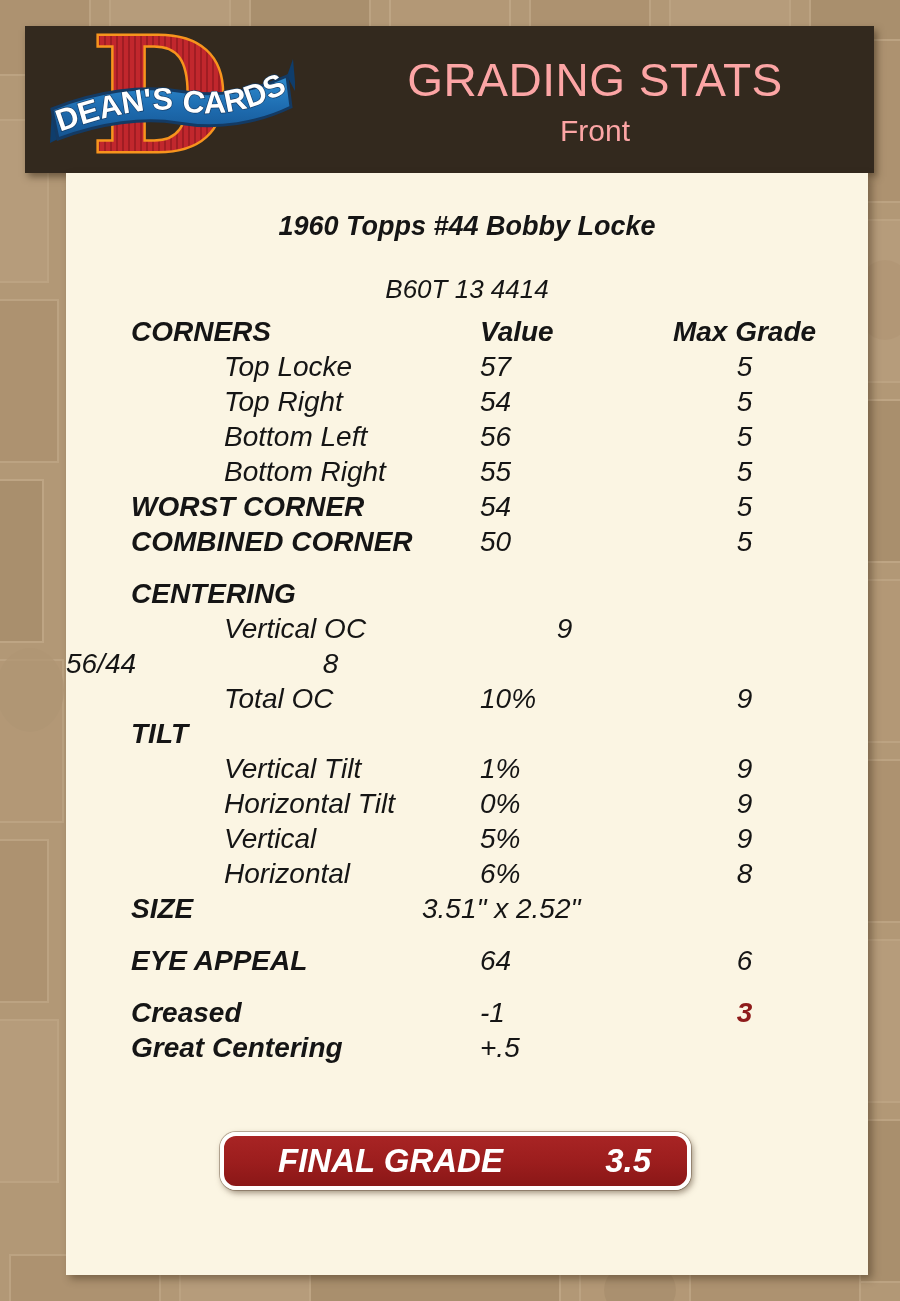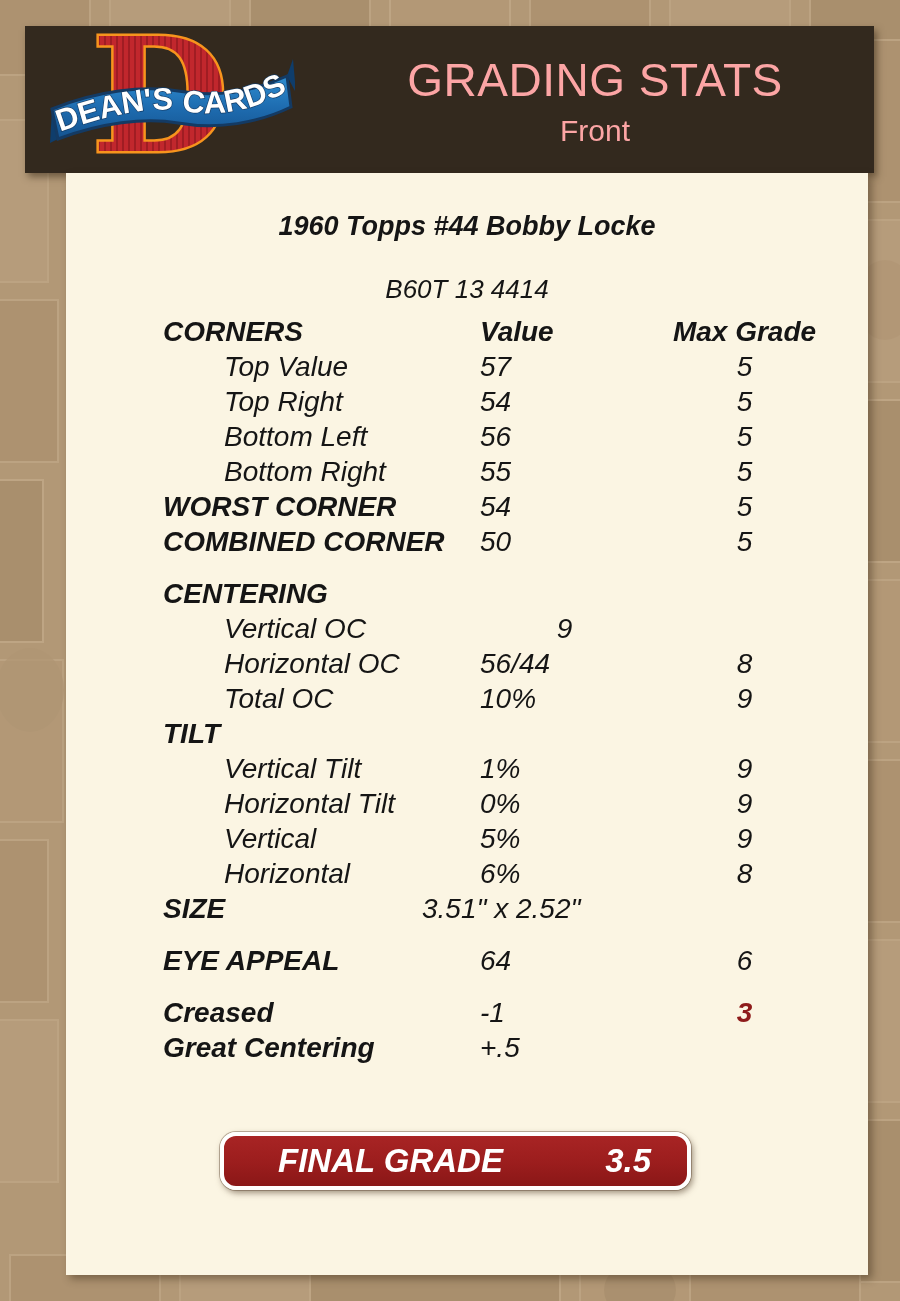--- a/index.html
+++ b/index.html
@@ -41,21 +41,21 @@
   }
   .card-code {
     position:absolute; top:72px; left:0; width:100%; text-align:center;
     font-size:26px; line-height:32px;margin-top:28px;
   }
 
   
   .table { position:absolute; left:0; top:141px; width:802px; }
   .row { display:flex; height:35px; align-items:center; font-size:28px; }
   .cell { box-sizing:border-box; }
-  .cell.label { width:414px; padding-left:97px; white-space:nowrap; }
+  .cell.label { width:414px; padding-left:65px; white-space:nowrap; }
   .row.indent .cell.label { padding-left:158px; }
   .cell.value { width:180px; text-align:left; white-space:nowrap; }
   .cell.max { width:169px; text-align:center; }
   .row.colhead .cell, .row.section .cell.label { font-weight:bold; }
   .gap { height:17px; }
   .cell.max.red { color: var(--grade_red, #8e1b1b); font-weight:bold; }
   .cell.value.shift { position:relative; left:-58px; }
 
   
   .final-grade {
@@ -151,21 +151,21 @@
   <div class="card-title">1960 Topps #44 Bobby Locke</div>
   <div class="card-code">B60T 13 4414</div>
 
   <div class="table">
       <div class="row colhead">
         <div class="cell label">CORNERS</div>
         <div class="cell value">Value</div>
         <div class="cell max">Max Grade</div>
       </div>
       <div class="row indent">
-        <div class="cell label">Top Value</div>
+        <div class="cell label">Top Locke</div>
         <div class="cell value">57</div>
         <div class="cell max">5</div>
       </div>
       <div class="row indent">
         <div class="cell label">Top Right</div>
         <div class="cell value">54</div>
         <div class="cell max">5</div>
       </div>
       <div class="row indent">
         <div class="cell label">Bottom Left</div>
@@ -191,21 +191,20 @@
       <div class="row section">
         <div class="cell label">CENTERING</div>
         <div class="cell value"></div>
         <div class="cell max"></div>
       </div>
       <div class="row indent">
         <div class="cell label">Vertical OC</div>
         <div class="cell max">9</div>
       </div>
       <div class="row indent">
-        <div class="cell label">Horizontal OC</div>
         <div class="cell value">56/44</div>
         <div class="cell max">8</div>
       </div>
       <div class="row indent">
         <div class="cell label">Total OC</div>
         <div class="cell value">10%</div>
         <div class="cell max">9</div>
       </div>
       <div class="row section">
         <div class="cell label">TILT</div>

